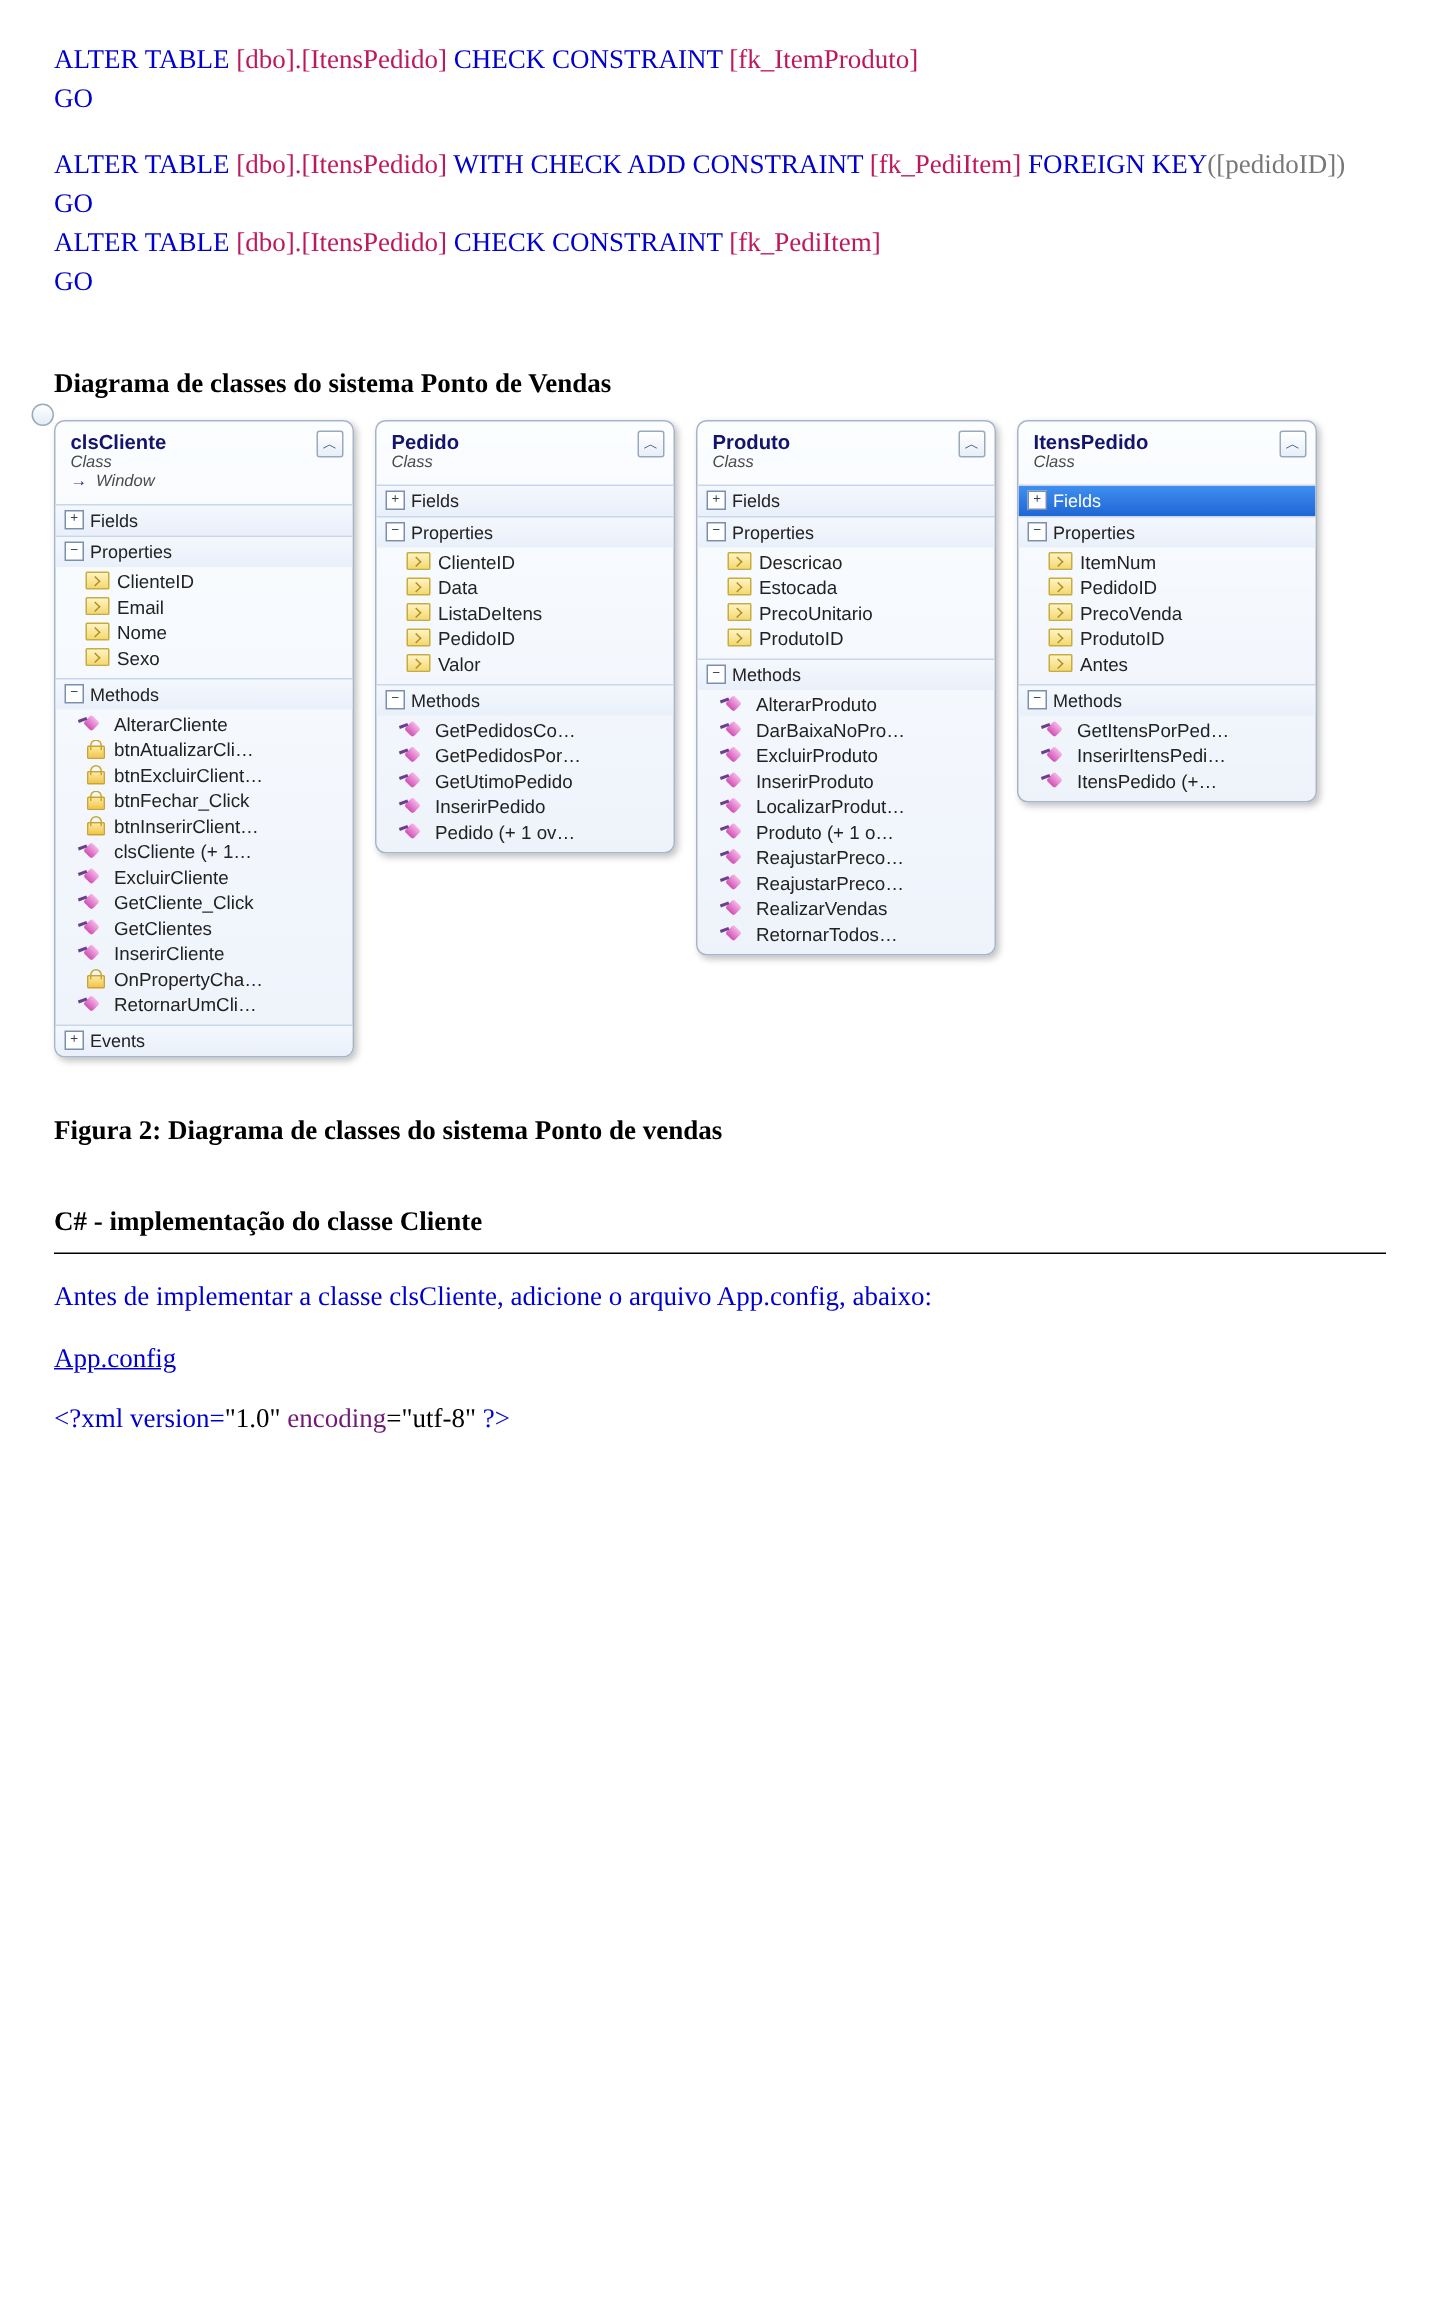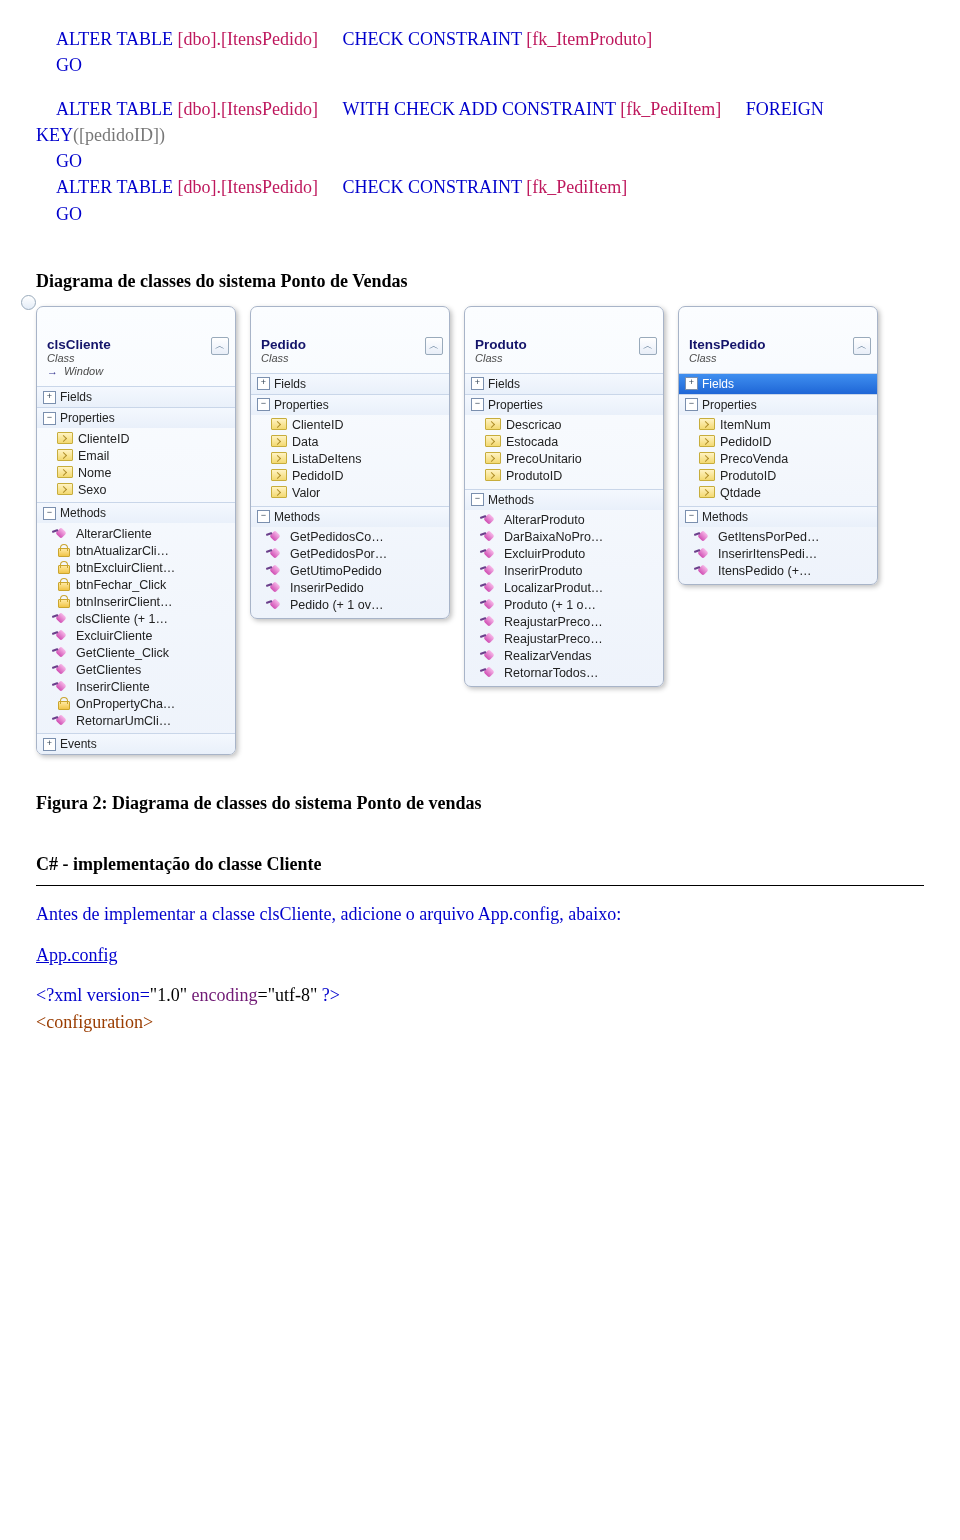--- a/index.html
+++ b/index.html
@@ -6,21 +6,21 @@
     margin: 0;
     padding: 26px 36px;
     font-family: "Times New Roman", Times, serif;
     font-size: 18px;
     color: #000;
     width: 960px;
     box-sizing: border-box;
     background: #fff;
   }
   .sql { font-family: "Times New Roman", Times, serif; font-size: 18px; line-height: 1.45; }
-  .kw { color: #0000cc; margin-left: 20px; }
+  .kw { color: #0000cc; }
   .obj { color: #be185d; }
   .op { color: #777; }
   .h2 { font-weight: bold; font-size: 18px; margin: 44px 0 10px; color:#000;}
   .fig-cap { font-weight: bold; margin: 18px 0 26px; }
   .hr { border:0; border-top:1.5px solid #000; margin:2px 0 18px; }
   .link { color:#0000d0; text-decoration: underline; }
   .xml .pi { color:#0000cc; }
   .xml .attr { color:#701a75; }
   .xml .tag { color:#9a3c00; }
   .xml { font-family:"Times New Roman", Times, serif; font-size:18px; line-height:1.5;}
@@ -31,21 +31,21 @@
     width: 198px;
     border: 1px solid #a8b4c8;
     border-radius: 7px;
     background: linear-gradient(#fbfdff,#eef3fb);
     box-shadow: 2px 2px 5px rgba(0,0,0,0.25);
     font-family: "Segoe UI", Tahoma, Arial, sans-serif;
     font-size: 12.5px;
     color:#222;
     overflow:hidden;
   }
-  .cb-head { padding:6px 10px 8px; position:relative;margin-top:24px; }
+  .cb-head { padding:6px 10px 8px; position:relative; }
   .cb-title { font-weight:bold; font-size:13.5px; color:#14146a;}
   .cb-sub { font-size:11px; color:#4a4a4a; line-height:1.2;font-style:italic; }
   .cb-arrow { color:#2a2a8a; font-size:11px; display:inline-block; margin-right:3px;}
   .chevron {
     position:absolute; right:6px; top:6px;
     width:16px; height:16px; border:1px solid #9ab; border-radius:2px;
     background:linear-gradient(#fff,#e8eef8);
     display:flex; align-items:center; justify-content:center;
     font-size:10px; color:#357; cursor:pointer;
   }
@@ -371,21 +371,21 @@
           <div class="item">
             <span class="ico ico-prop"></span>
             <span>PrecoVenda</span>
           </div>
           <div class="item">
             <span class="ico ico-prop"></span>
             <span>ProdutoID</span>
           </div>
           <div class="item">
             <span class="ico ico-prop"></span>
-            <span>Qtdade</span>
+            <span>Antes</span>
           </div>
         </div>
         <div class="section-head">
           <span class="sqbtn">−</span>
           <span>Methods</span>
         </div>
         <div class="items">
           <div class="item">
             <span class="ico ico-method"></span>
             <span>GetItensPorPed…</span>
@@ -409,14 +409,13 @@
 <hr class="hr">
 
 <div style="color:#0000cc; margin:6px 0 20px;">Antes de implementar a classe clsCliente, adicione o arquivo App.config, abaixo:</div>
 
 <div style="margin-bottom:16px"><span class="link">App.config</span></div>
 
 <div class="xml">
   <div>
     <span class="pi">&lt;?</span><span class="pi">xml version</span><span class="pi">=</span><span style="color:#000">"1.0"</span><span class="attr"> encoding</span><span style="color:#000">="utf-8" </span><span class="pi">?&gt;</span>
   </div>
-  <div class="tag" style="color:#9a3c00">&lt;configuration&gt;</div>
 </div>
 
 </body></html>

